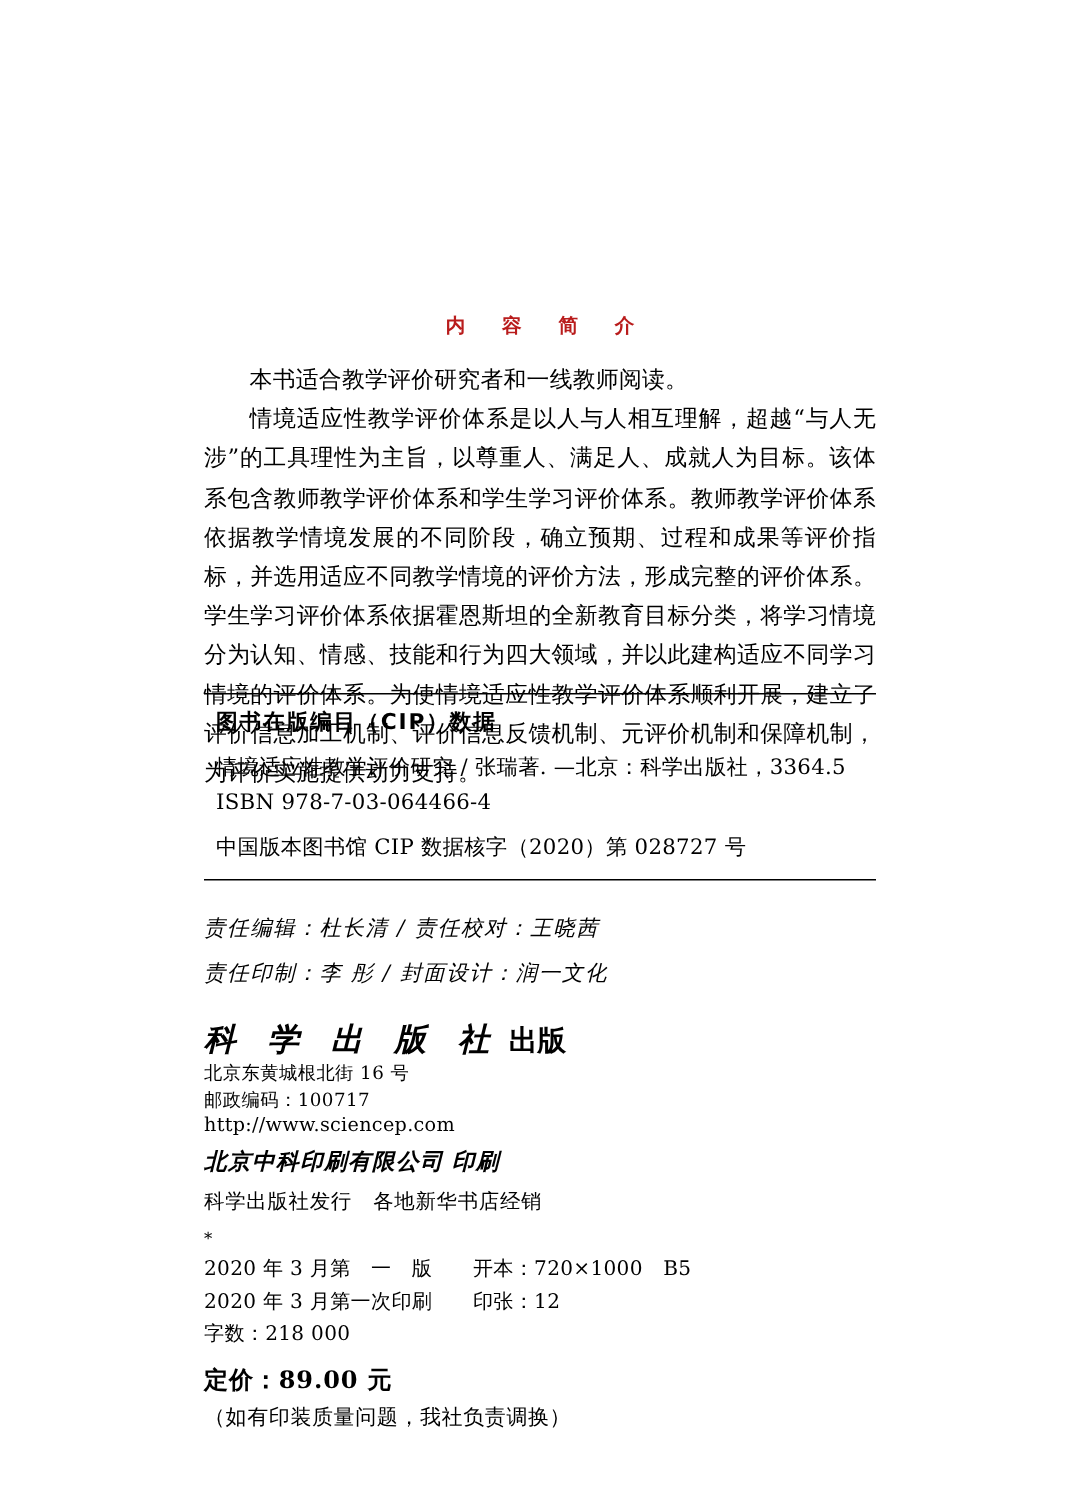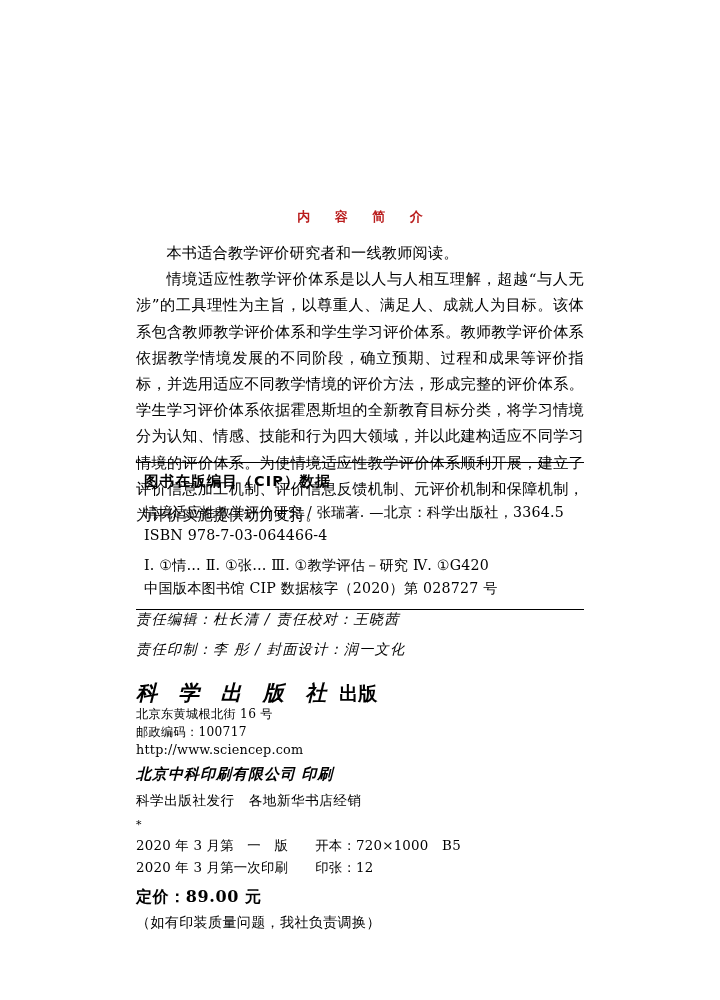--- a/index.html
+++ b/index.html
@@ -185,21 +185,20 @@
     <p class="summary-para">本书适合教学评价研究者和一线教师阅读。</p>
     <p class="summary-para">情境适应性教学评价体系是以人与人相互理解，超越“与人无涉”的工具理性为主旨，以尊重人、满足人、成就人为目标。该体系包含教师教学评价体系和学生学习评价体系。教师教学评价体系依据教学情境发展的不同阶段，确立预期、过程和成果等评价指标，并选用适应不同教学情境的评价方法，形成完整的评价体系。学生学习评价体系依据霍恩斯坦的全新教育目标分类，将学习情境分为认知、情感、技能和行为四大领域，并以此建构适应不同学习情境的评价体系。为使情境适应性教学评价体系顺利开展，建立了评价信息加工机制、评价信息反馈机制、元评价机制和保障机制，为评价实施提供动力支持。</p>
   </div>
 
   <div class="cip-block">
     <div class="rule"></div>
     <div class="cip-heading">图书在版编目（CIP）数据</div>
     <div class="cip-line">情境适应性教学评价研究 / 张瑞著. —北京：科学出版社，3364.5</div>
     <div class="cip-line">ISBN 978-7-03-064466-4</div>
     <div class="cip-gap"></div>
-    <div class="cip-line">Ⅰ. ①情… Ⅱ. ①张… Ⅲ. ①教学评估－研究 Ⅳ. ①G420</div>
     <div class="cip-line">中国版本图书馆 CIP 数据核字（2020）第 028727 号</div>
     <div class="rule thin cip-rule-bottom"></div>
   </div>
 
   <div class="colophon">
 
     <div class="credit-line">责任编辑：杜长清 / 责任校对：王晓茜</div>
     <div class="credit-line">责任印制：李  彤 / 封面设计：润一文化</div>
 
     <div class="publisher-logo">
@@ -214,18 +213,19 @@
       <span>北京中科印刷有限公司</span>
       <span>印刷</span>
     </div>
 
     <div class="distrib-line">科学出版社发行　各地新华书店经销</div>
 
     <div class="star">*</div>
 
     <div class="spec-line">2020 年 3 月第　一　版　　开本：720×1000　B5</div>
     <div class="spec-line">2020 年 3 月第一次印刷　　印张：12</div>
+    <div class="spec-line">字数：218 000</div>
 
     <div class="price-line">定价：89.00 元</div>
     <div class="notice-line">（如有印装质量问题，我社负责调换）</div>
   </div>
 
 </div>
 
 </body></html>

